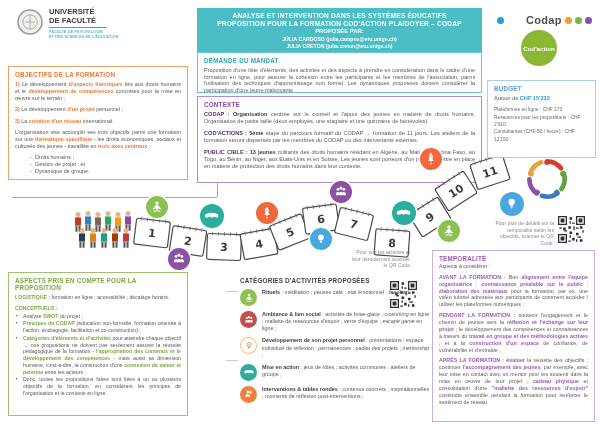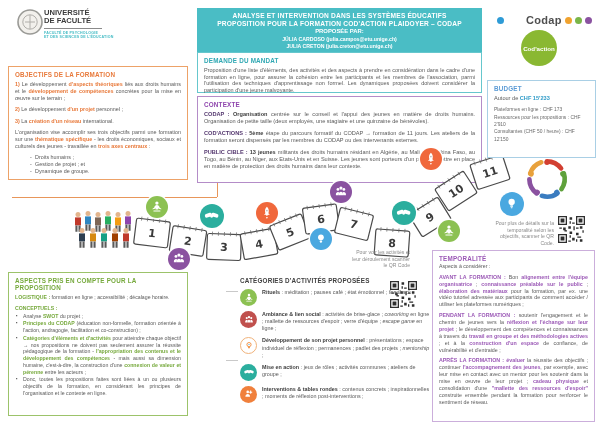--- a/index.html
+++ b/index.html
@@ -12,21 +12,21 @@
   .txt:last-child{margin-bottom:0;}
   
   .rs-b{font-weight:bold;color:#404040;}
   .rs-i{font-style:italic;}
   .rs-o{font-weight:bold;color:#e8793a;}
   .rs-g{font-weight:bold;color:#76a93c;}
   .rs-p{font-weight:bold;color:#9b59b6;}
   .rs-dp{font-weight:bold;color:#53366e;}
   .rs-bl{font-weight:bold;color:#2e9bc8;}
   
-  .unige{left:16px;top:8px;display:flex;align-items:flex-end;}
+  .unige{left:16px;top:8px;display:flex;gap:5px;align-items:center;}
   .unige-text{border-left:none;}
   .unige-name{font-size:7.6px;font-weight:bold;color:#3c3c3c;line-height:1.1;}
   .unige-rule{height:1px;background:#8a8a8a;margin:2px 0 2px 0;width:58px;}
   .unige-fac{font-size:3.6px;color:#45bcc5;font-weight:bold;line-height:1.3;letter-spacing:.2px;}
   .title-box{left:197px;top:8px;width:285px;background:#4abdc5;color:#fff;text-align:center;
              padding:4px 6px;box-sizing:border-box;}
   .title-l{font-weight:bold;font-size:6.6px;line-height:1.25;letter-spacing:.2px;}
   .title-s{font-weight:bold;font-size:5.9px;line-height:1.25;}
   .title-a{font-weight:bold;font-size:5.2px;line-height:1.3;}
   .codap{left:497px;top:14px;display:flex;align-items:center;gap:3px;}

